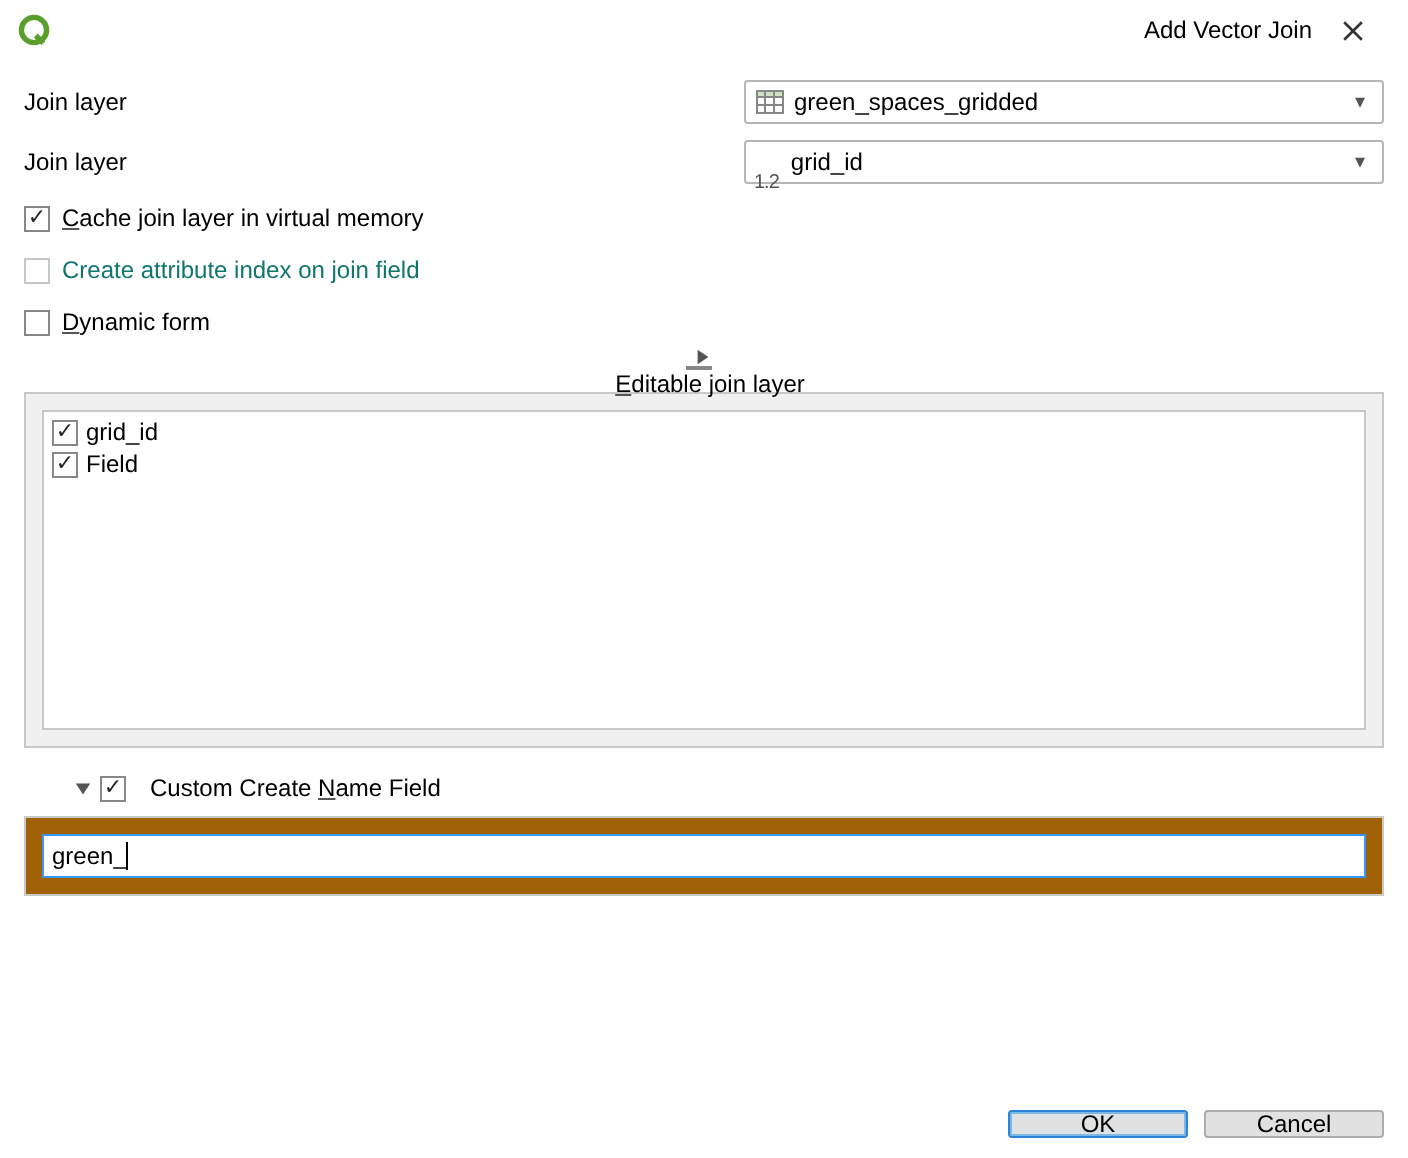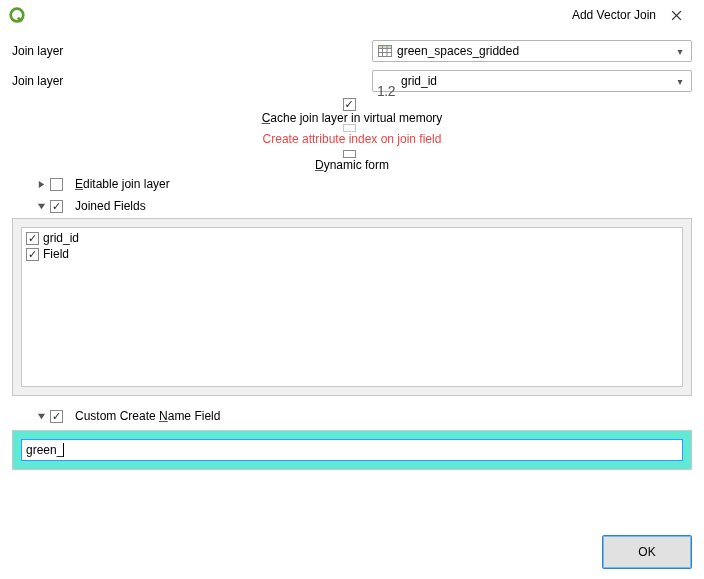--- a/index.html
+++ b/index.html
@@ -23,57 +23,57 @@
   .close-btn svg { width:11px; height:11px; }
   .content { padding: 8px 12px 0 12px; }
   .form-row { display:flex; align-items:center; height:26px; margin-bottom:4px; }
   .form-label { width: 360px; }
   .combo {
     flex:1; height:22px; border:1px solid #b6b6b6; border-radius:2px;
     display:flex; align-items:center; padding:6px 4px; background:#fff;
     position:relative;
   }
   .combo .c-icon { width:16px; display:flex; align-items:center; justify-content:center; margin-right:4px; font-size:10px;}
-  .combo .c-type { font-size:14px; color:#555; margin-right:6px; letter-spacing:-0.5px;margin-top:20px;}
+  .combo .c-type { font-size:10px; color:#555; margin-right:6px; letter-spacing:-0.5px;margin-top:20px;}
   .combo .c-text { flex:1; }
   .combo .c-arrow { width:14px; color:#555; display:flex; align-items:center; justify-content:center;}
-  .chk-row { display:flex; align-items:center; height:22px; margin-top:4px;flex-direction:column;}
+  .chk-row { display:flex; align-items:center; height:22px; margin-top:4px;}
   .chk {
     width:13px; height:13px; border:1px solid #888; margin-right:6px;
     display:flex; align-items:center; justify-content:center; background:#fff;
   }
   .chk.checked::after { content:"✓"; font-size:11px; line-height:11px; color:#222; }
   .chk.disabled { border-color:#c8c8c8; }
-  .muted { color:#ef4444; }
+  .muted { color:#0f766e; }
   .tree-row { display:flex; align-items:center; height:20px; margin-top:2px; }
   .twisty { width:14px; height:14px; display:flex; align-items:center; justify-content:center; margin-right:2px; cursor:default;}
   .twisty svg { width:9px; height:9px; }
   .indent { width:22px; }
   .panel {
     border:1px solid #c8c8c8; background:#f0f0f0; padding:8px; margin-top:2px;
   }
   .list-box {
     background:#fff; border:1px solid #c8c8c8; height:160px; overflow:auto;
     padding:2px 4px;
   }
   .list-item { display:flex; align-items:center; height:16px; }
   .underline { text-decoration: underline; text-decoration-color:#555; }
   .prefix-panel {
-    border:1px solid #c8c8c8; background:#5eead4; padding:8px; margin-top:4px;
+    border:1px solid #c8c8c8; background:#a16207; padding:8px; margin-top:4px;
   }
   .text-input {
     width:100%; height:22px; border:1px solid #3399ff; background:#fff;
     display:flex; align-items:center; padding:0 4px;
   }
   .text-input .caret { border-left:1px solid #000; height:14px; margin-left:0px; }
   .button-row {
     position:absolute; bottom:10px; right:12px; display:flex; gap:8px;
   }
   .btn {
-    width:90px; height:34px; border:1px solid #adadad; background:#e1e1e1;
+    width:90px; height:14px; border:1px solid #adadad; background:#e1e1e1;
     border-radius:2px; display:flex; align-items:center; justify-content:center;
     cursor:default;
   }
   .btn.default { border-color:#2a84d4; box-shadow: inset 0 0 0 1px #7ab8e8; }
   .arrow-down::after{content:"▾"; font-size:10px; color:#555;}
 </style>
 </head>
 <body>
 
 <div class="titlebar">
@@ -129,41 +129,31 @@
   <div class="chk-row">
     <div class="chk disabled"></div>
     <span class="muted">Create attribute index on join field</span>
   </div>
 
   <div class="chk-row">
     <div class="chk"></div>
     <span><span class="underline">D</span><span>ynamic form</span></span>
   </div>
 
-  <div class="tree-row" style="margin-left:0;">
+  <div class="tree-row" style="margin-left:0;flex-direction:column;">
     <div class="indent"></div>
     <div class="twisty">
       <svg viewBox="0 0 10 10">
           <polygon points="2,1 8,5 2,9" fill="#555"></polygon>
         </svg>
     </div>
     <div class="chk"></div>
     <span style="margin-left:6px;"><span class="underline">E</span><span>ditable join layer</span></span>
   </div>
 
-  <div class="tree-row" style="margin-left:0;">
-    <div class="indent"></div>
-    <div class="twisty">
-      <svg viewBox="0 0 10 10">
-          <polygon points="1,2 9,2 5,8" fill="#555"></polygon>
-        </svg>
-    </div>
-    <div class="chk checked"></div>
-    <span style="margin-left:6px;">Joined Fields</span>
-  </div>
 
   <div class="panel">
     <div class="list-box">
       <div class="list-item">
         <div class="chk checked" style="margin-right:4px;"></div>
         <span>grid_id</span>
       </div>
       <div class="list-item">
         <div class="chk checked" style="margin-right:4px;"></div>
         <span>Field</span>
@@ -188,13 +178,16 @@
         <span class="caret"></span>
     </div>
   </div>
 
 </div>
 
 <div class="button-row">
   <div class="btn default">
       <span>OK</span>
     </div>
+  <div class="btn">
+      <span>Cancel</span>
+    </div>
 </div>
 
 </body></html>

